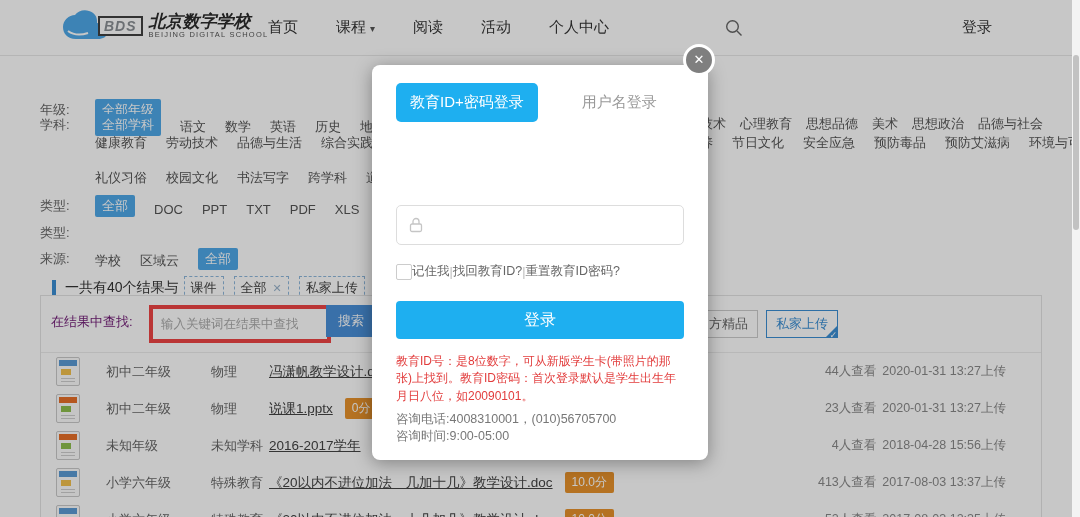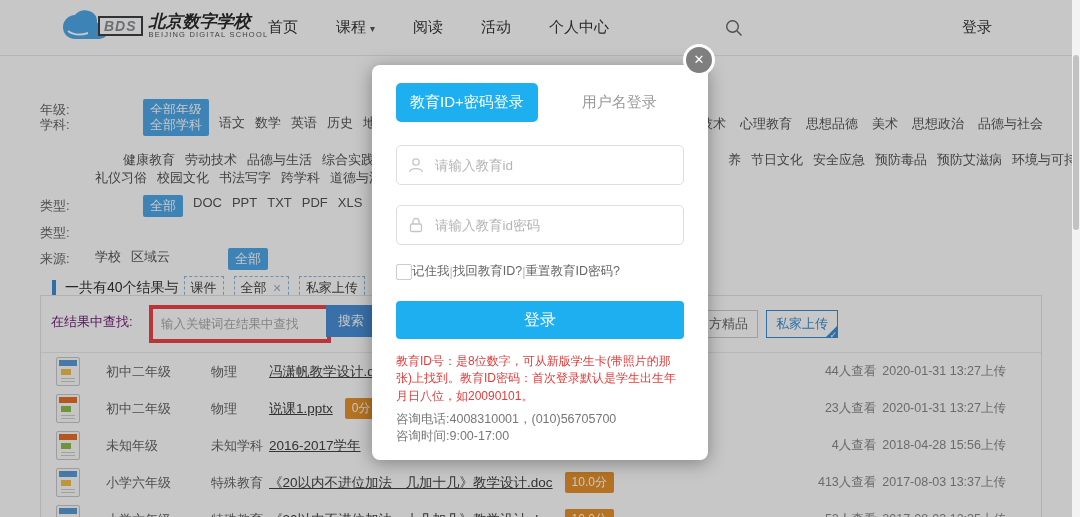--- a/index.html
+++ b/index.html
@@ -19,23 +19,23 @@
   .logo-en{font-size:7.5px;color:#555;letter-spacing:1.2px;}
   .nav-items{position:absolute;left:268px;top:0;height:55px;display:flex;align-items:center;gap:38px;}
   .nav-item{font-size:15px;color:#333;cursor:pointer;white-space:nowrap;}
   .caret{font-size:10px;color:#555;margin-left:4px;}
   .nav-search{position:absolute;left:724px;top:18px;width:20px;height:20px;cursor:pointer;}
   .nav-login{position:absolute;left:962px;top:18px;font-size:15px;color:#333;cursor:pointer;}
 
   
   .frow{position:absolute;left:40px;right:40px;height:20px;display:flex;align-items:center;font-size:13px;color:#555;}
   .flabel{width:55px;color:#666;flex:none;}
-  .opts{display:flex;gap:10px;align-items:flex-start;}
+  .opts{display:flex;gap:19px;align-items:flex-end;}
   .opt{cursor:pointer;white-space:nowrap;}
-  .tag-sel{background:#4FA8E8;color:#fff;padding:2px 7px;border-radius:2px;margin-left:48px;}
+  .tag-sel{background:#4FA8E8;color:#fff;padding:2px 7px;border-radius:2px;}
   .opts-right{position:absolute;left:660px;top:0;display:flex;gap:14px;align-items:center;}
   .subrow{position:absolute;left:95px;right:0;height:20px;display:flex;align-items:center;font-size:13px;color:#555;}
 
   
   .rbar{position:absolute;left:52px;top:276px;display:flex;align-items:center;font-size:14px;color:#333;}
   .rbar-accent{width:4px;height:17px;background:#3B8FD4;margin-right:9px;}
   .rtag{border:1px dashed #8FB8DC;padding:2px 6px;margin:0 5px;font-size:13px;color:#444;cursor:pointer;display:flex;align-items:center;gap:6px;}
   .rtag .x{color:#9ab4cc;font-size:11px;cursor:pointer;}
   .rbar-suffix{margin-left:6px;}
 
@@ -157,21 +157,21 @@
       </span>
     <span class="opts opts-right" id="subj-r1r">
         <span class="opt">技术</span>
         <span class="opt">心理教育</span>
         <span class="opt">思想品德</span>
         <span class="opt">美术</span>
         <span class="opt">思想政治</span>
         <span class="opt">品德与社会</span>
       </span>
   </div>
-  <div class="subrow" style="top:150px;margin-left:28px;">
+  <div class="subrow" style="top:133px;">
     <span class="opts" id="subj-r2l">
         <span class="opt">健康教育</span>
         <span class="opt">劳动技术</span>
         <span class="opt">品德与生活</span>
         <span class="opt">综合实践</span>
         <span class="opt">生涯规划</span>
       </span>
     <span class="opts" style="position:absolute;left:605px;" id="subj-r2r">
         <span class="opt">养</span>
         <span class="opt">节日文化</span>
@@ -324,43 +324,35 @@
 </div>
 
 <div class="dim"></div>
 
 <div class="modal">
   <div class="modal-close">✕</div>
   <div class="mtabs">
     <span class="mtab-active">教育ID+密码登录</span>
     <span class="mtab">用户名登录</span>
   </div>
-  <div class="minput" id="m-id">
-    <svg width="18" height="18" viewBox="0 0 18 18">
-      <circle cx="9" cy="6" r="3.2" fill="none" stroke="#c5c5c5" stroke-width="1.3"></circle>
-      <path d="M2.5 16 C3.5 11.5 14.5 11.5 15.5 16" fill="none" stroke="#c5c5c5" stroke-width="1.3"></path>
-    </svg>
-    <input placeholder="请输入教育id" style="">
-  </div>
   <div class="minput" id="m-pwd">
     <svg width="18" height="18" viewBox="0 0 18 18">
       <rect x="3.5" y="8" width="11" height="7.5" rx="1.5" fill="none" stroke="#c5c5c5" stroke-width="1.3"></rect>
       <path d="M6 8 V5.5 a3 3 0 0 1 6 0 V8" fill="none" stroke="#c5c5c5" stroke-width="1.3"></path>
     </svg>
-    <input type="password" placeholder="请输入教育id密码" style="">
   </div>
   <div class="mrow-remember">
     <span class="mcheck"></span>
     <span>记住我</span>
     <span class="msep">|</span>
     <span class="mlink">找回教育ID?</span>
     <span class="msep">|</span>
     <span class="mlink">重置教育ID密码?</span>
   </div>
   <button class="mlogin">登录</button>
   <div class="mnotice">教育ID号：是8位数字，可从新版学生卡(带照片的那张)上找到。教育ID密码：首次登录默认是学生出生年月日八位，如20090101。</div>
   <div class="mphone">咨询电话:4008310001，(010)56705700</div>
-  <div class="mhours">咨询时间:9:00-17:00</div>
+  <div class="mhours">咨询时间:9:00-05:00</div>
 </div>
 
 <div class="sbar">
   <div class="sthumb"></div>
 </div>
 
 </body></html>

